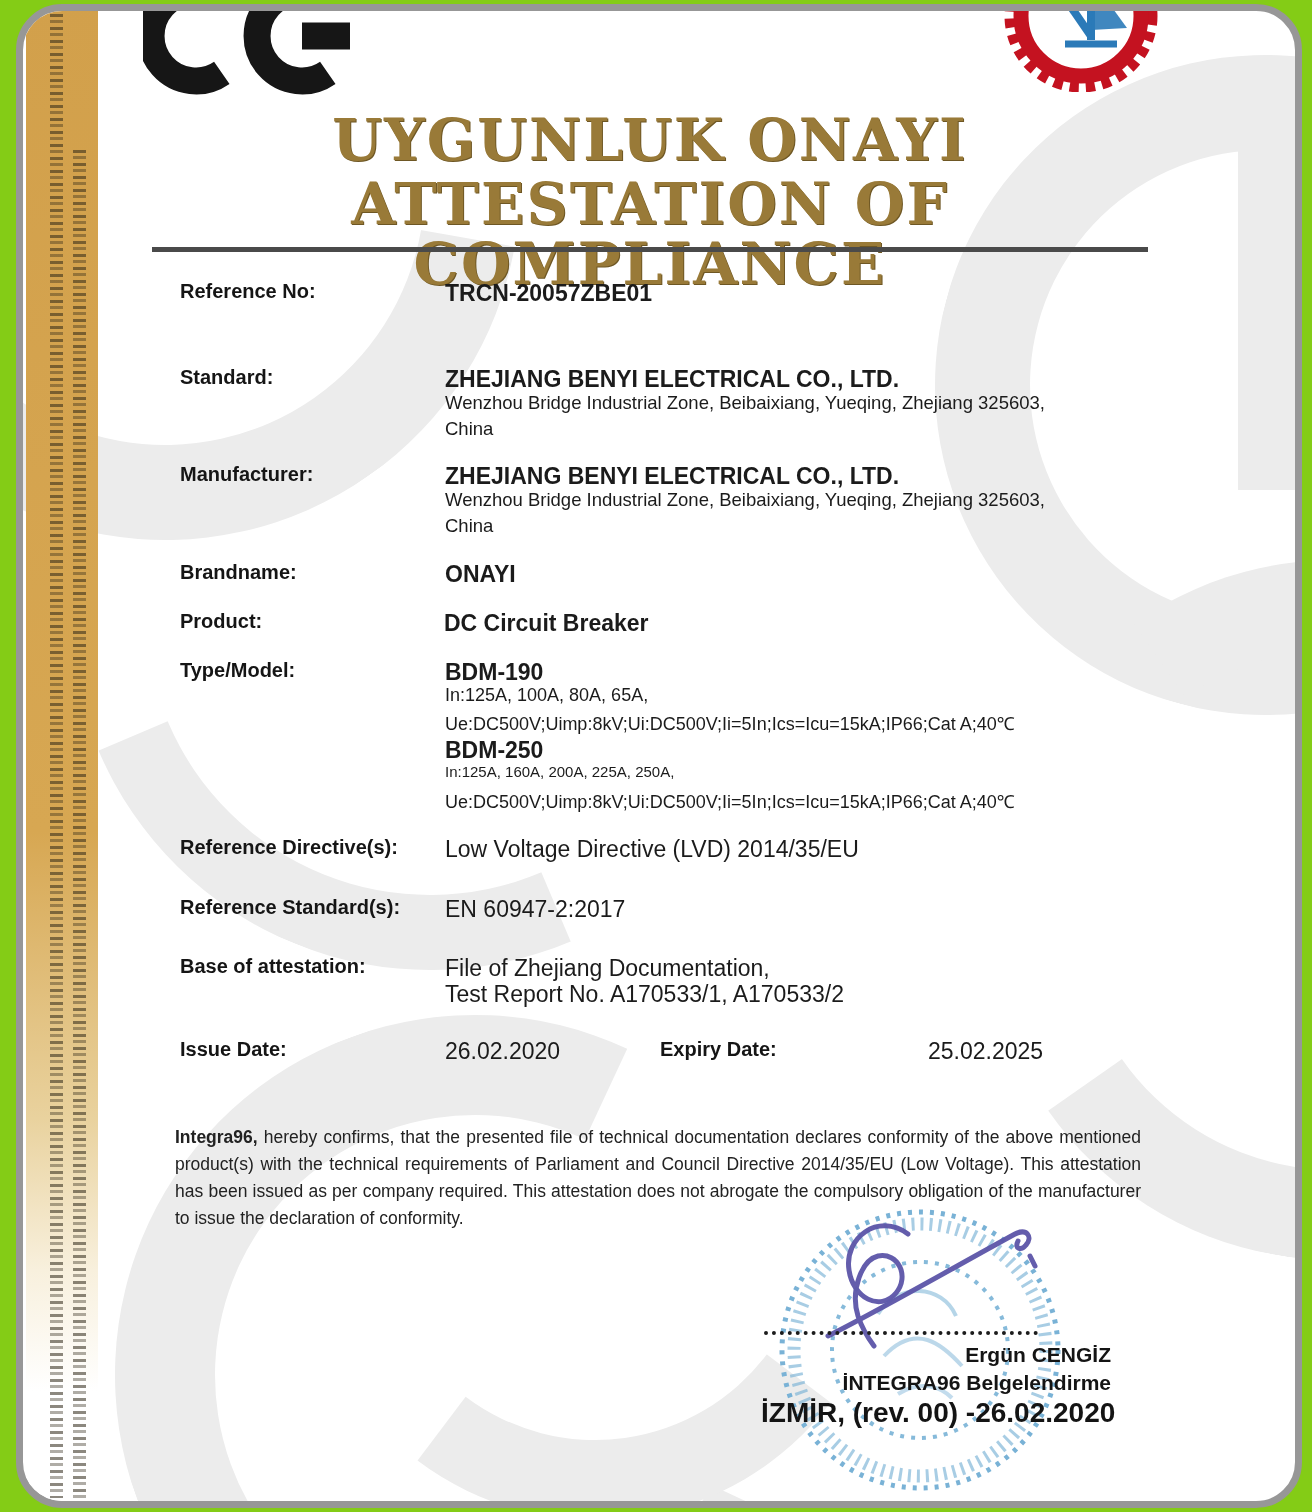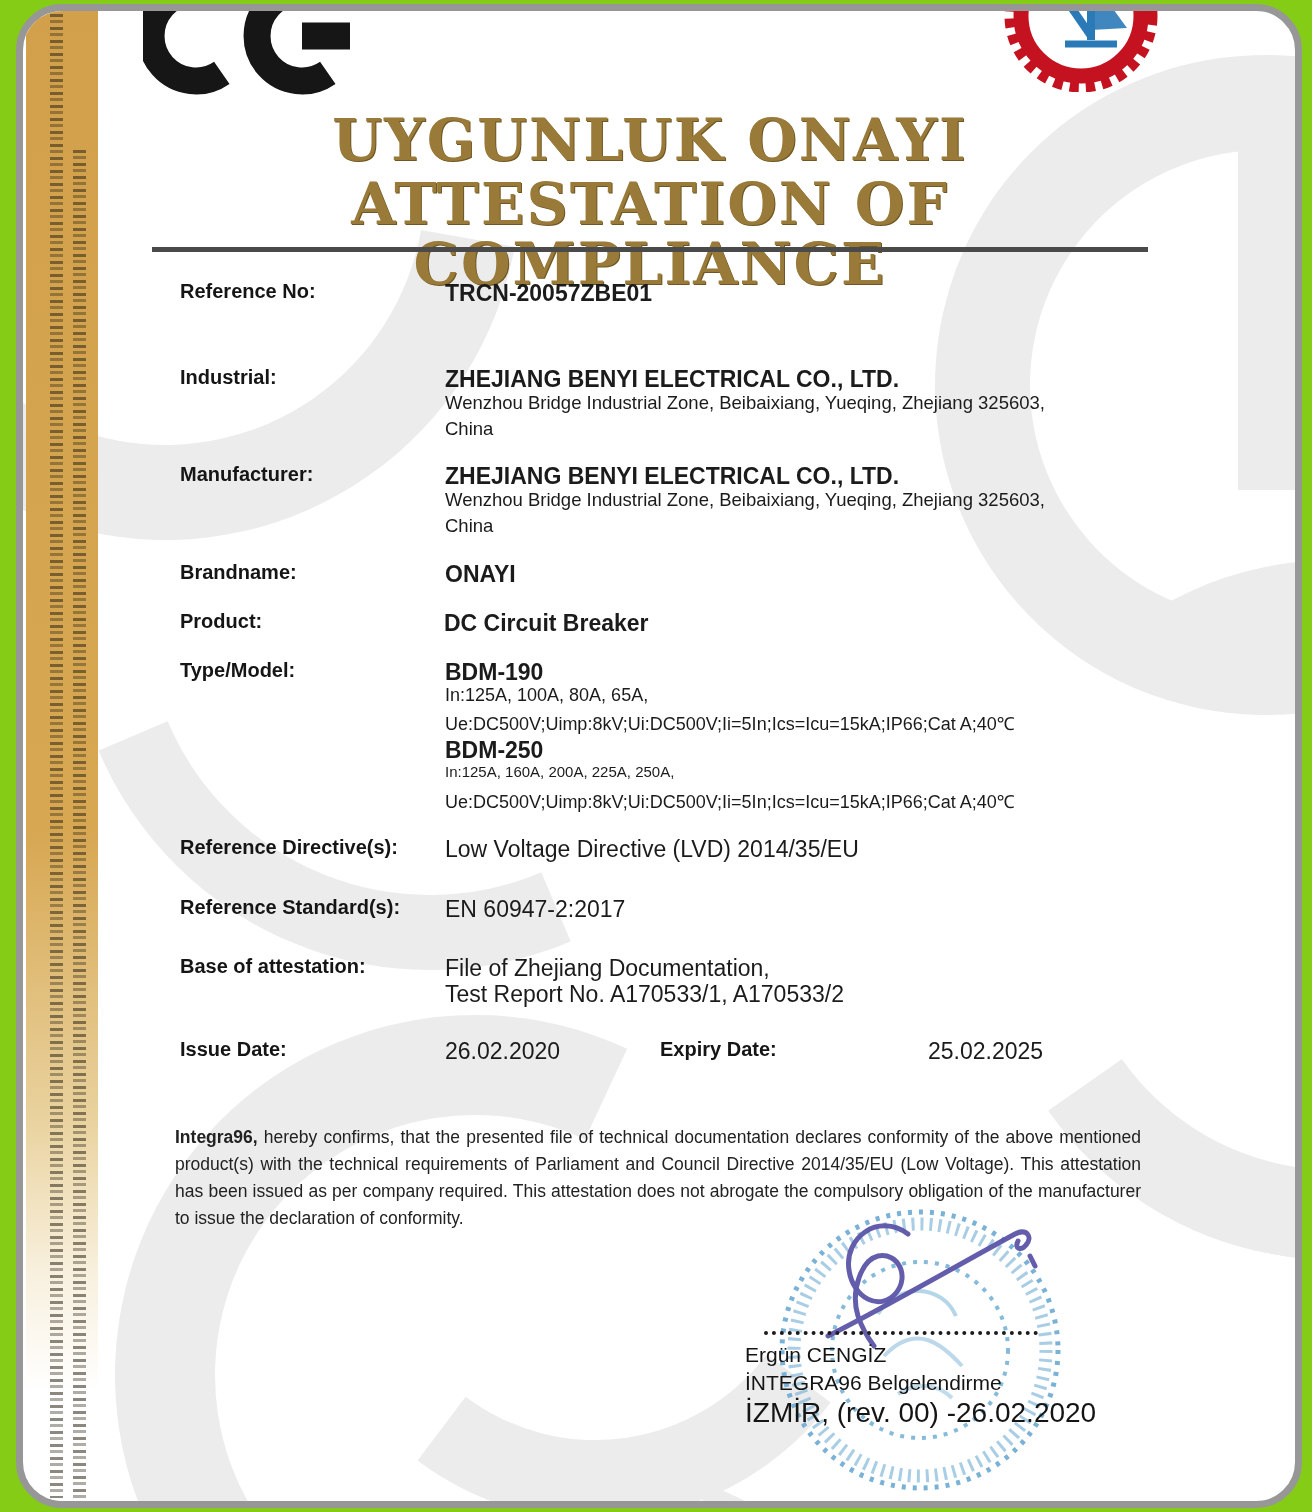--- a/index.html
+++ b/index.html
@@ -37,21 +37,21 @@
   .lbl{font-weight:bold;font-size:20px;color:#151515;white-space:nowrap;}
   .val{font-size:23px;color:#1b1b1b;white-space:nowrap;}
   .valb{font-weight:bold;}
   .addr{font-size:18.5px;}
 
   .statement{left:175px;top:1106px;width:966px;font-size:17.5px;line-height:27px;
      text-align:justify;color:#222;white-space:normal;}
   .statement .lead{font-weight:bold;}
 
   .sigline{left:764px;top:1331px;width:274px;border-top:4px dotted #1c1c1c;height:0;z-index:5;}
-  .sigtxt{left:745px;width:350px;text-align:left;font-weight:normal;color:#141414;z-index:5;white-space:nowrap;}
+  .sigtxt{left:761px;width:350px;text-align:right;font-weight:bold;color:#141414;z-index:5;white-space:nowrap;}
   .sn{top:1343px;font-size:21px;}
   .so{top:1371px;font-size:21px;}
   .sp{top:1397px;font-size:28px;}
 
   .logo-ce{left:143px;top:-32px;width:212px;height:138px;z-index:3;}
   .logo-cert{left:995px;top:-60px;width:172px;height:152px;z-index:3;}
   .stampwrap{left:728px;top:1194px;width:424px;height:312px;z-index:4;}
 </style>
 </head>
 <body>
@@ -93,21 +93,21 @@
         <path d="M 70 104 L 122 104" stroke="#2b7ab8" stroke-width="7"></path>
       </svg>
 
       <div class="abs title t1">UYGUNLUK ONAYI</div>
       <div class="abs title t2">ATTESTATION OF COMPLIANCE</div>
       <div class="abs rule"></div>
 
       <div class="abs lbl" style="left:180px;top:280px">Reference No:</div>
       <div class="abs val valb" style="left:445px;top:280px">TRCN-20057ZBE01</div>
 
-      <div class="abs lbl" style="left:180px;top:366px">Industrial:</div>
+      <div class="abs lbl" style="left:180px;top:366px">Standard:</div>
       <div class="abs val valb" style="left:445px;top:366px">ZHEJIANG BENYI ELECTRICAL CO., LTD.</div>
       <div class="abs val addr" style="left:445px;top:392px">Wenzhou Bridge Industrial Zone, Beibaixiang, Yueqing, Zhejiang 325603,</div>
       <div class="abs val addr" style="left:445px;top:418px">China</div>
 
       <div class="abs lbl" style="left:180px;top:463px">Manufacturer:</div>
       <div class="abs val valb" style="left:445px;top:463px">ZHEJIANG BENYI ELECTRICAL CO., LTD.</div>
       <div class="abs val addr" style="left:445px;top:489px">Wenzhou Bridge Industrial Zone, Beibaixiang, Yueqing, Zhejiang 325603,</div>
       <div class="abs val addr" style="left:445px;top:515px">China</div>
 
       <div class="abs lbl" style="left:180px;top:561px">Brandname:</div>

